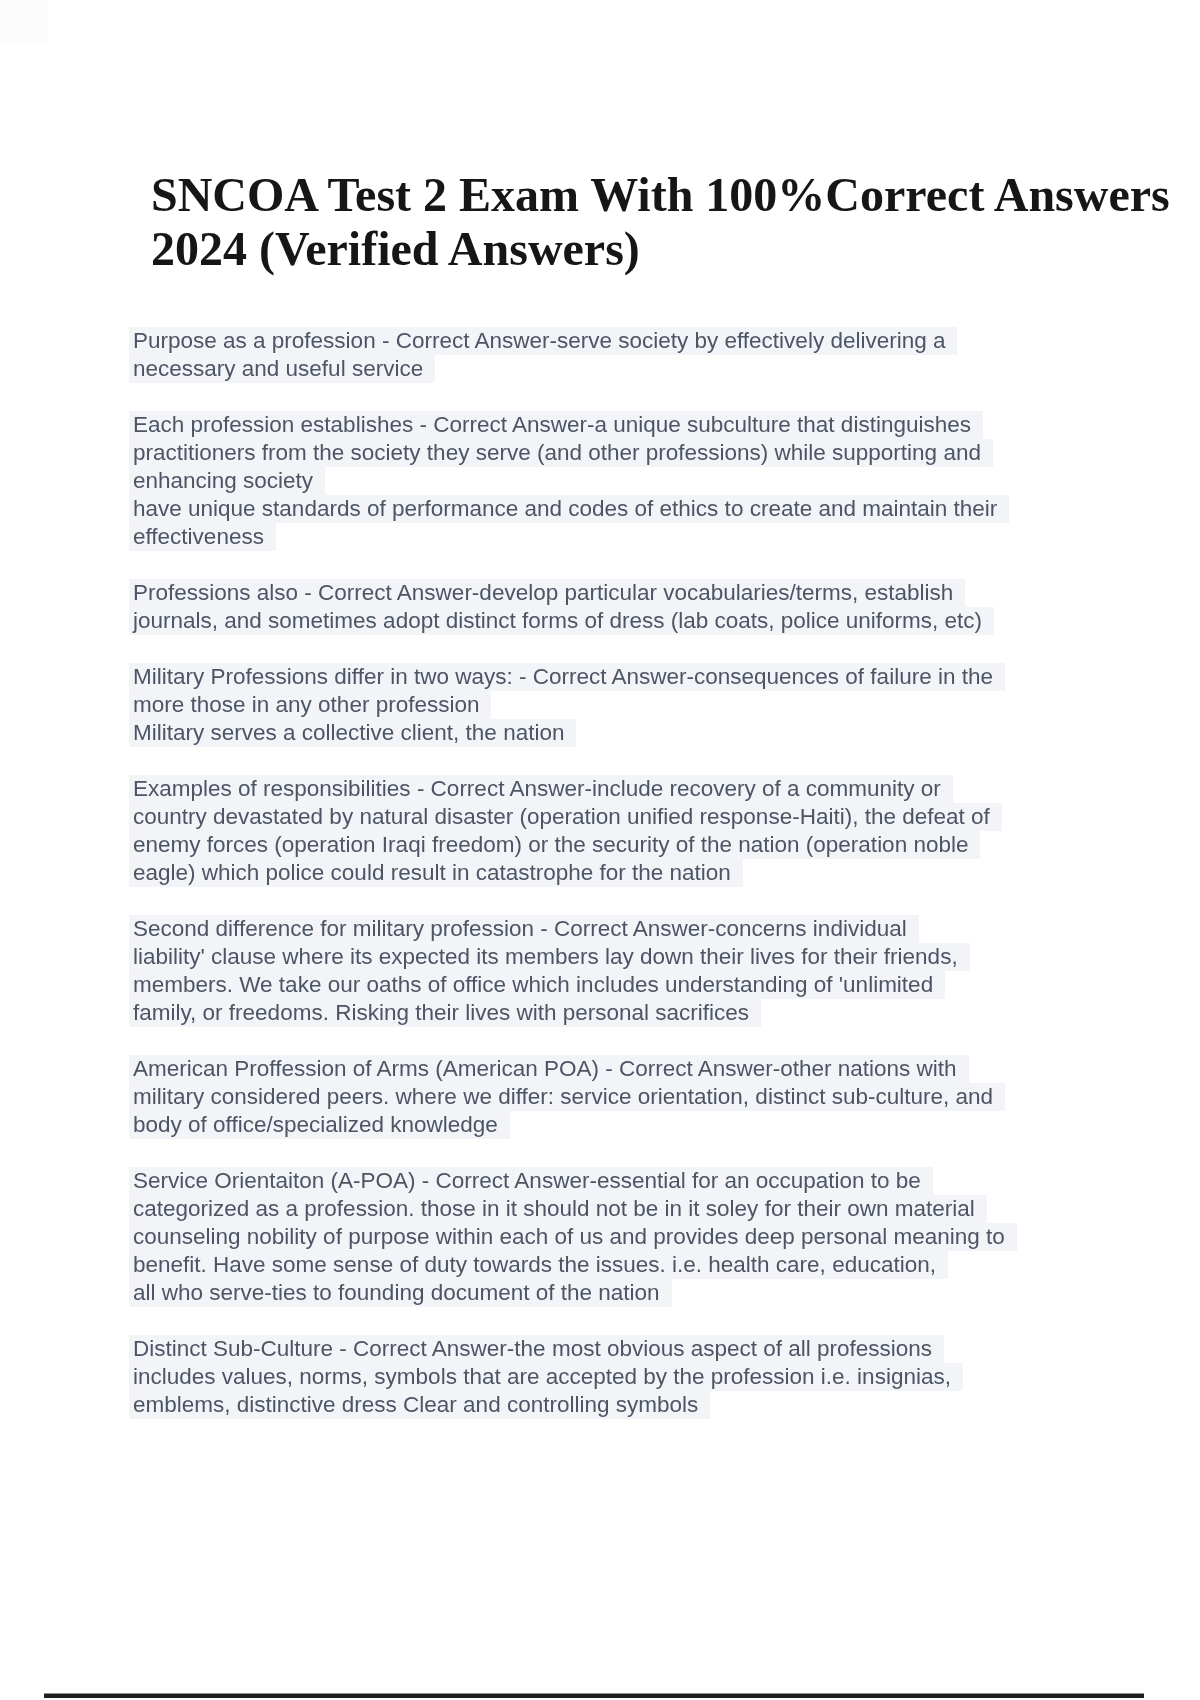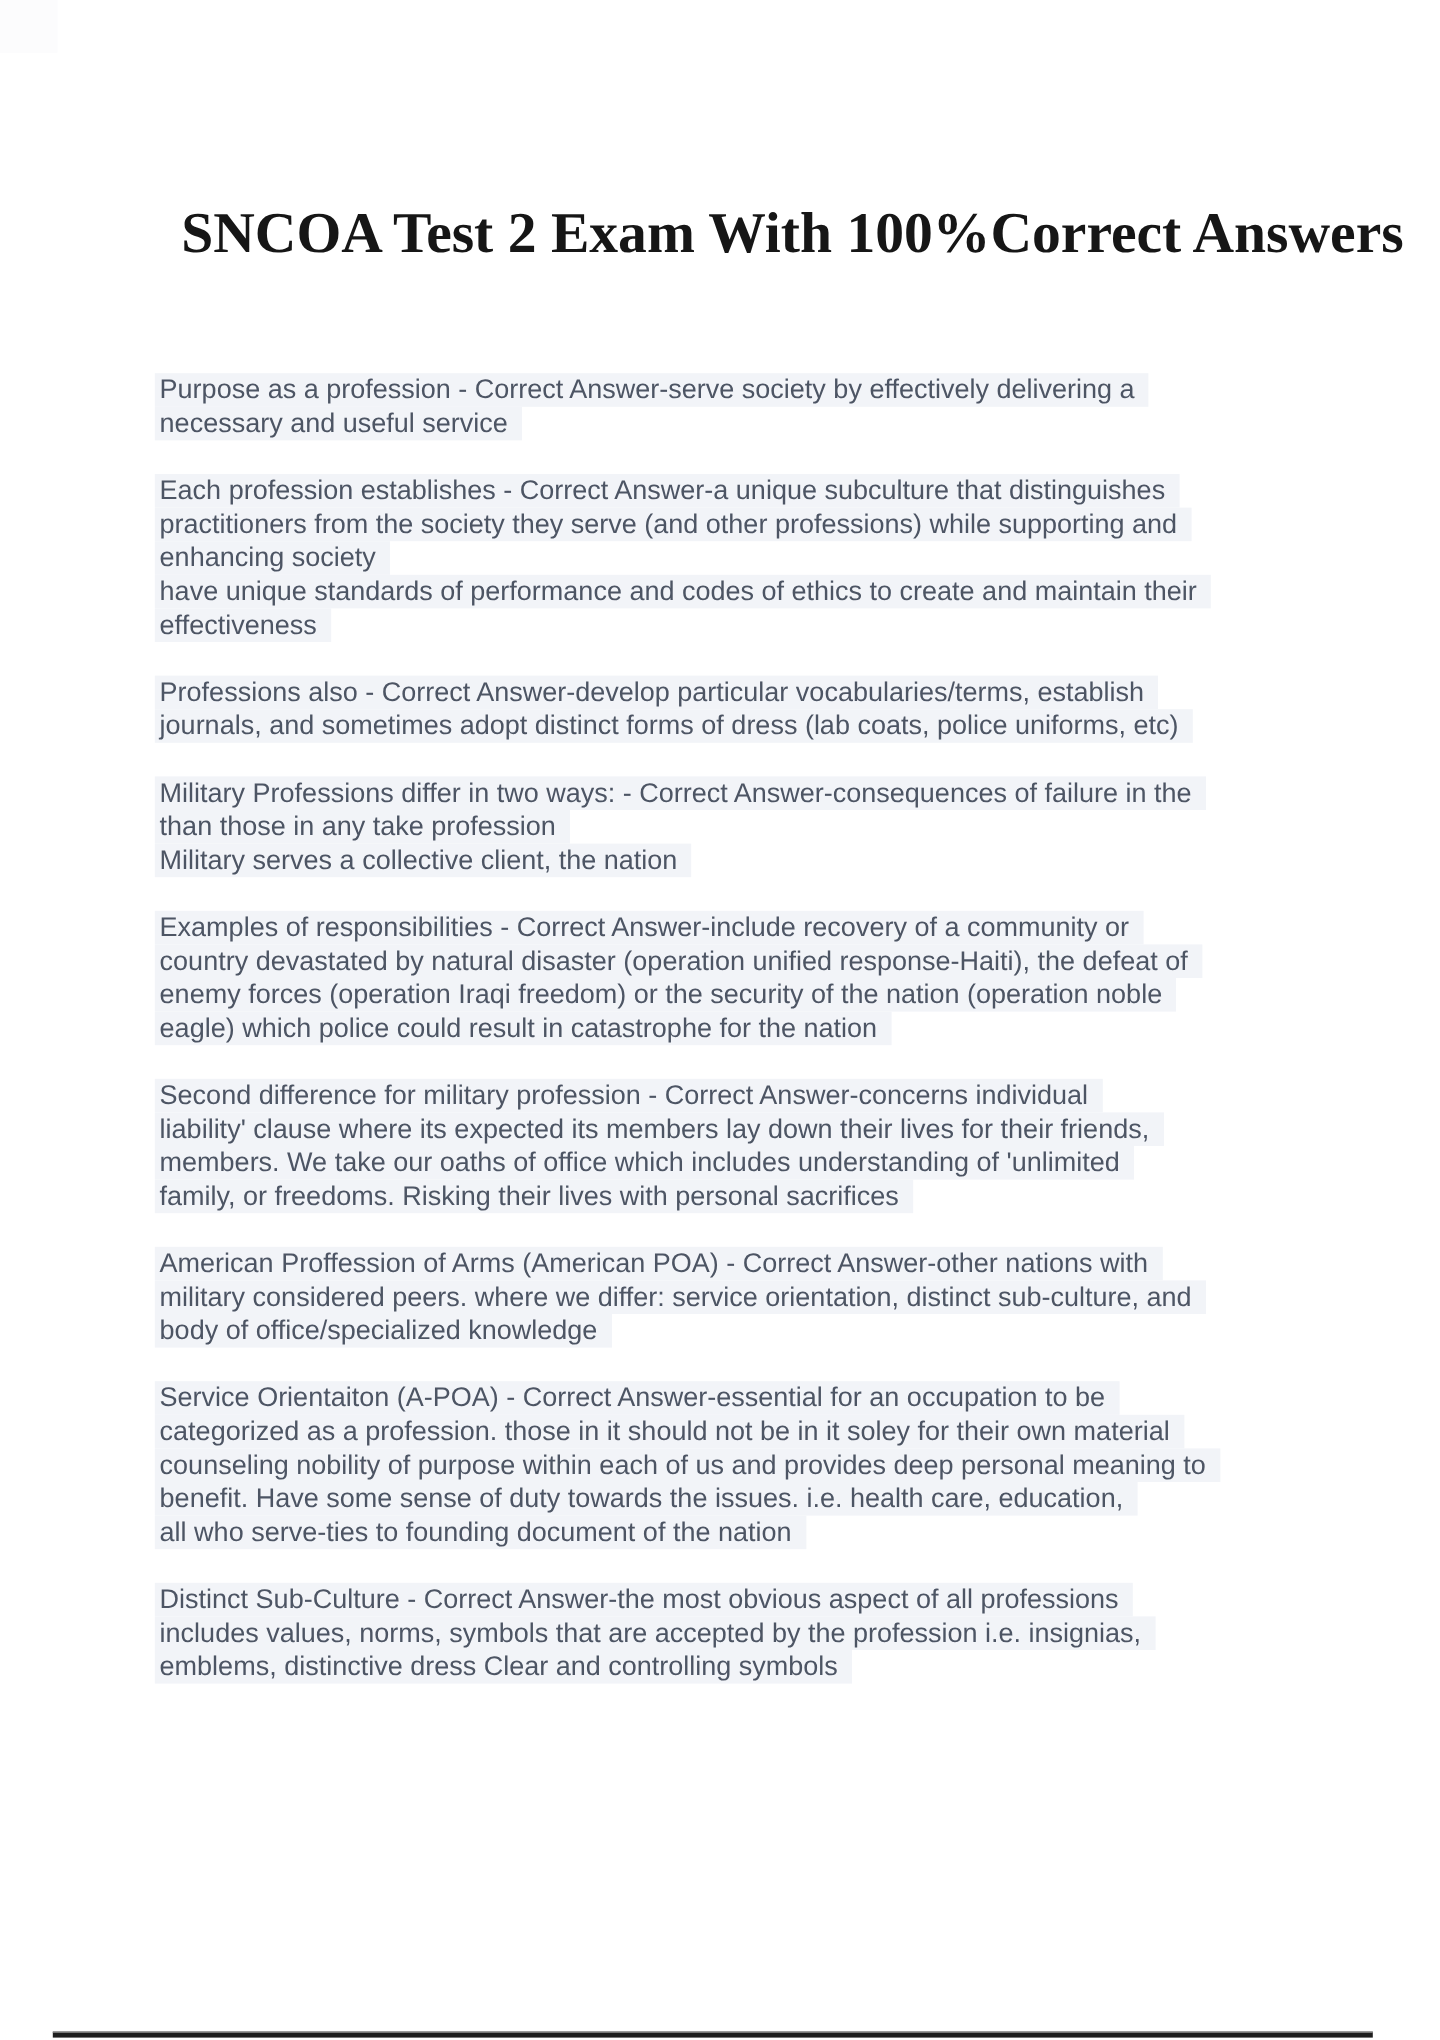--- a/index.html
+++ b/index.html
@@ -38,61 +38,63 @@
   }
   .paragraph { margin: 0 0 28px 0; }
   .line { height: 28px; white-space: nowrap; }
   .hl {
     display: inline-block;
     height: 26px;
     line-height: 26px;
     padding: 1px 12px 1px 4px;
     margin-left: -4px;
     background: var(--line-highlight, #f2f4f8);
+    margin-top: 16px;
   }
   .divider {
     position: absolute;
     left: 44px;
     top: 1693px;
     width: 1100px;
     height: 5px;
     box-sizing: border-box;
     border-top: 1px solid #8f8f8f;
     background: var(--divider, #1e1e1e);
   }
 </style>
 </head>
 <body>
 
 <div class="page">
   <div class="corner-artifact"></div>
 
   <h1 class="title" style="margin:18px;">
     <div class="title-line">SNCOA Test 2 Exam With 100%Correct Answers</div>
+    <div class="title-line">2024 (Verified Answers)</div>
   </h1>
 
   <div class="doc-body">
       <div class="paragraph">
         <div class="line"><span class="hl">Purpose as a profession - Correct Answer-serve society by effectively delivering a</span></div>
         <div class="line"><span class="hl">necessary and useful service</span></div>
       </div>
       <div class="paragraph">
         <div class="line"><span class="hl">Each profession establishes - Correct Answer-a unique subculture that distinguishes</span></div>
         <div class="line"><span class="hl">practitioners from the society they serve (and other professions) while supporting and</span></div>
         <div class="line"><span class="hl">enhancing society</span></div>
         <div class="line"><span class="hl">have unique standards of performance and codes of ethics to create and maintain their</span></div>
         <div class="line"><span class="hl">effectiveness</span></div>
       </div>
       <div class="paragraph">
         <div class="line"><span class="hl">Professions also - Correct Answer-develop particular vocabularies/terms, establish</span></div>
         <div class="line"><span class="hl">journals, and sometimes adopt distinct forms of dress (lab coats, police uniforms, etc)</span></div>
       </div>
       <div class="paragraph">
         <div class="line"><span class="hl">Military Professions differ in two ways: - Correct Answer-consequences of failure in the</span></div>
-        <div class="line"><span class="hl">than those in any take profession</span></div>
+        <div class="line"><span class="hl">more those in any other profession</span></div>
         <div class="line"><span class="hl">Military serves a collective client, the nation</span></div>
       </div>
       <div class="paragraph">
         <div class="line"><span class="hl">Examples of responsibilities - Correct Answer-include recovery of a community or</span></div>
         <div class="line"><span class="hl">country devastated by natural disaster (operation unified response-Haiti), the defeat of</span></div>
         <div class="line"><span class="hl">enemy forces (operation Iraqi freedom) or the security of the nation (operation noble</span></div>
         <div class="line"><span class="hl">eagle) which police could result in catastrophe for the nation</span></div>
       </div>
       <div class="paragraph">
         <div class="line"><span class="hl">Second difference for military profession - Correct Answer-concerns individual</span></div>

